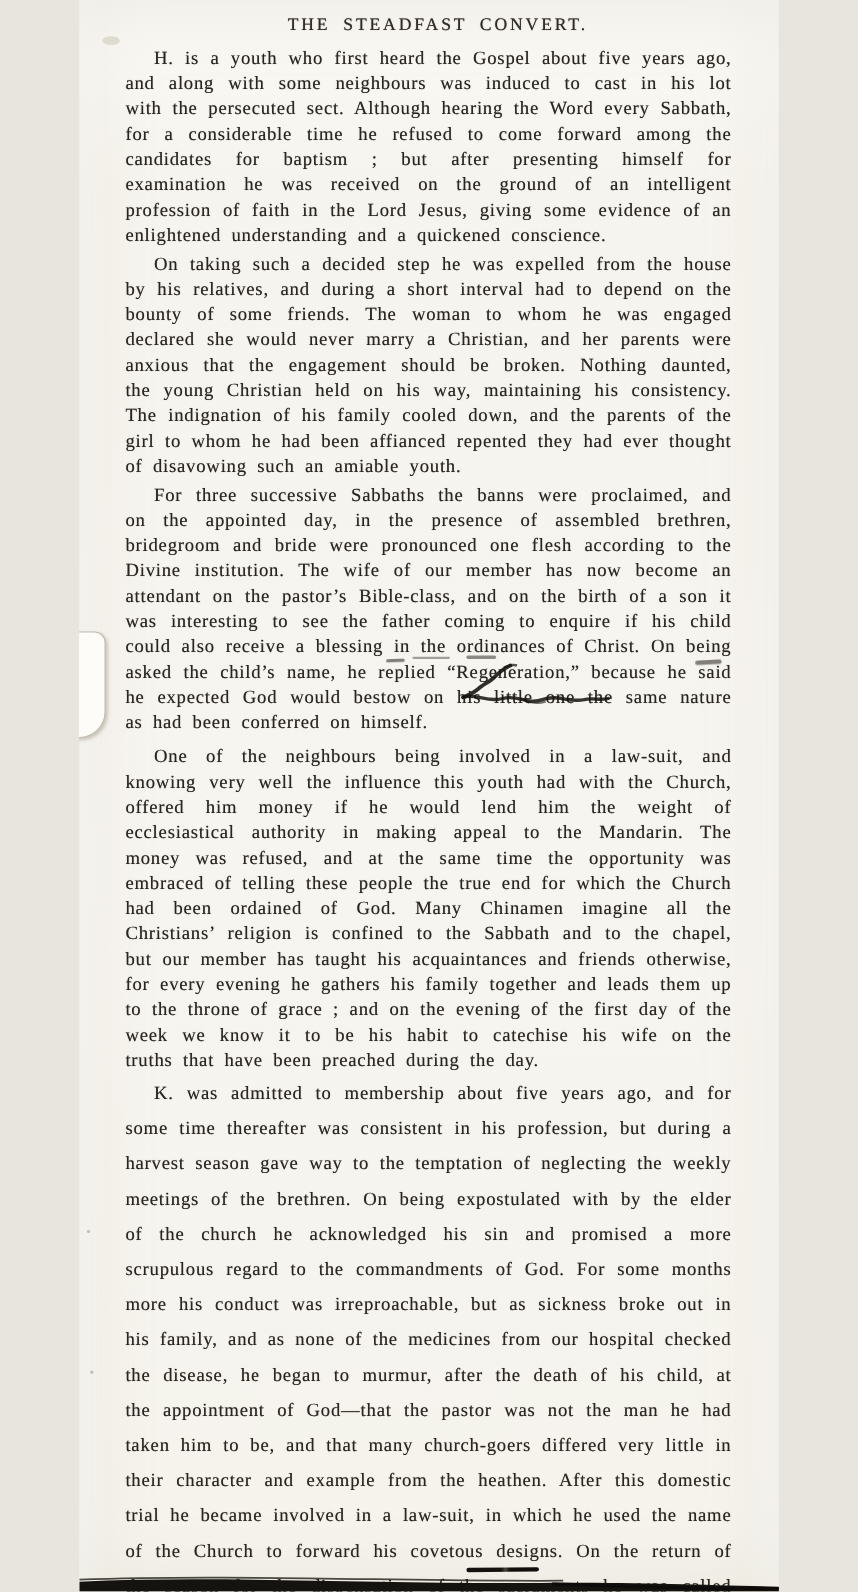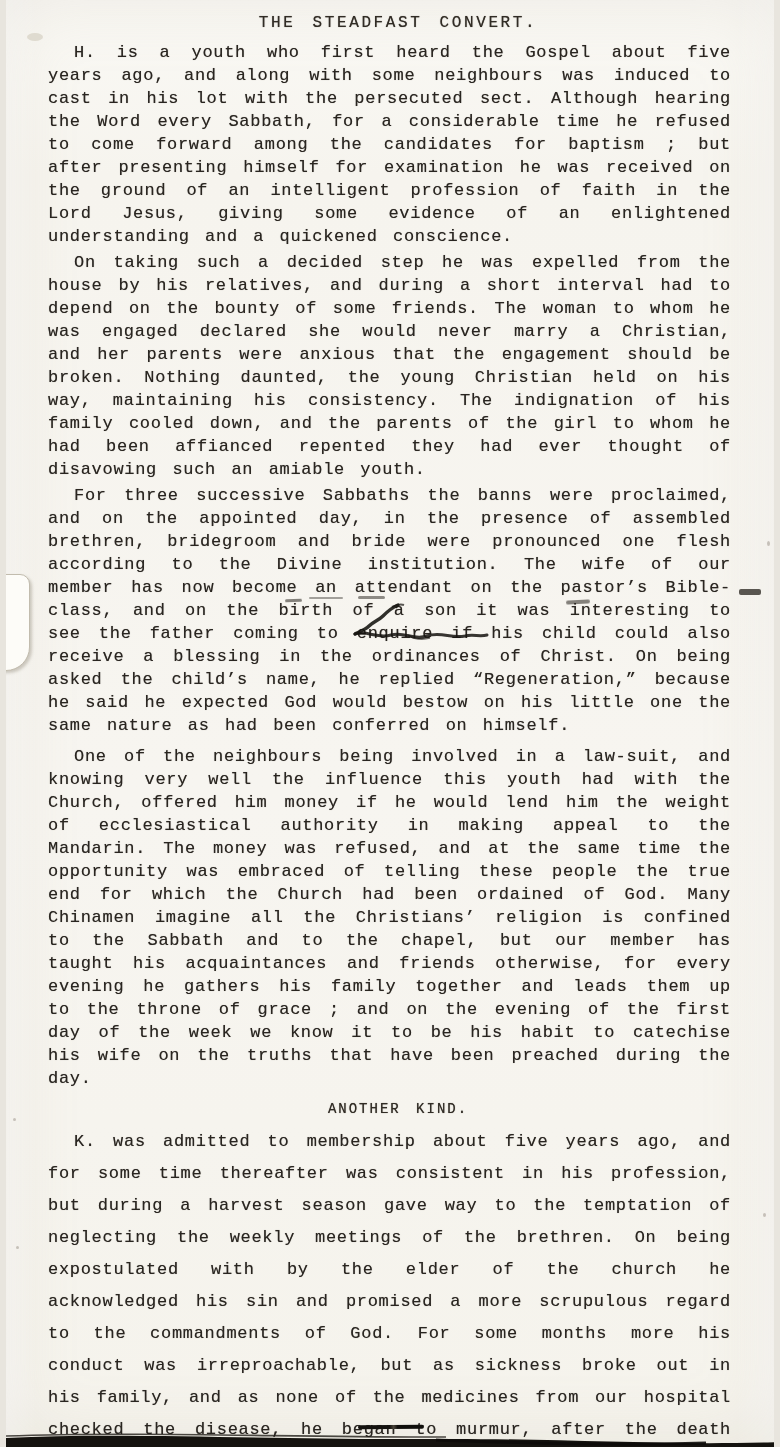--- a/index.html
+++ b/index.html
@@ -2,29 +2,29 @@
 <html><head>
 <meta charset="utf-8">
 <style>
   html, body {
     margin: 0;
     padding: 0;
     background: #e8e5de;
   }
   .scan {
     position: relative;
-    width: 768px;
+    width: 636px;
     height: 1447px;
     margin: 0 auto;
     background:
       linear-gradient(90deg, rgba(255,255,255,.55) 0%, rgba(255,255,255,0) 4%, rgba(255,255,255,0) 95%, rgba(255,255,255,.5) 100%),
       linear-gradient(180deg, #faf9f5 0%, #f6f4ee 12%, #f7f5f0 55%, #f5f3ec 100%);
     box-shadow: inset 0 0 70px rgba(186,178,160,0.22);
     overflow: hidden;
-    font-family: Liberation Mono, monospace;
+    font-family: Liberation Serif, serif;
   }
   .content {
     position: absolute;
     left: 42px;
     right: 26px;
     top: 14px;
     color: #2a2620;
   }
   .sec-heading {
     font-size: 16px;
@@ -131,21 +131,20 @@
       <p class="body-para">H. is a youth who first heard the Gospel about five years ago, and along with some neighbours was induced to cast in his lot with the persecuted sect.  Although hearing the Word every Sabbath, for a considerable time he refused to come forward among the candidates for baptism ; but after presenting himself for examination he was received on the ground of an intelligent profession of faith in the Lord Jesus, giving some evidence of an enlightened understanding and a quickened conscience.</p>
 
       <p class="body-para">On taking such a decided step he was expelled from the house by his relatives, and during a short interval had to depend on the bounty of some friends.  The woman to whom he was engaged declared she would never marry a Christian, and her parents were anxious that the engagement should be broken.  Nothing daunted, the young Christian held on his way, maintaining his consistency.  The indignation of his family cooled down, and the parents of the girl to whom he had been affianced repented they had ever thought of disavowing such an amiable youth.</p>
 
       <p class="body-para">For three successive Sabbaths the banns were proclaimed, and on the appointed day, in the presence of assembled brethren, bridegroom and bride were pronounced one flesh according to the Divine institution.  The wife of our member has now become an attendant on the pastor’s Bible-class, and on the birth of a son it was interesting to see the father coming to enquire if his child could also receive a blessing in the ordinances of Christ.  On being asked the child’s name, he replied “Regeneration,” because he said he expected God would bestow on his little one the same nature as had been conferred on himself.</p>
 
       <p class="body-para gap-before">One of the neighbours being involved in a law-suit, and knowing very well the influence this youth had with the Church, offered him money if he would lend him the weight of ecclesiastical authority in making appeal to the Mandarin.  The money was refused, and at the same time the opportunity was embraced of telling these people the true end for which the Church had been ordained of God.  Many Chinamen imagine all the Christians’ religion is confined to the Sabbath and to the chapel, but our member has taught his acquaintances and friends otherwise, for every evening he gathers his family together and leads them up to the throne of grace ; and on the evening of the first day of the week we know it to be his habit to catechise his wife on the truths that have been preached during the day.</p>
     </div>
 
     <div class="section-2">
-      <h2 class="sec-heading minor">ANOTHER KIND.</h2>
 
       <p class="body-para">K. was admitted to membership about five years ago, and for some time thereafter was consistent in his profession, but during a harvest season gave way to the temptation of neglecting the weekly meetings of the brethren.  On being expostulated with by the elder of the church he acknowledged his sin and promised a more scrupulous regard to the commandments of God.  For some months more his conduct was irreproachable, but as sickness broke out in his family, and as none of the medicines from our hospital checked the disease, he began to murmur, after the death of his child, at the appointment of God—that the pastor was not the man he had taken him to be, and that many church-goers differed very little in their character and example from the heathen.  After this domestic trial he became involved in a law-suit, in which he used the name of the Church to forward his covetous designs.  On the return of the season for the dispensation of the sacraments he was called before the session, who reminded him of broken vows and wasted opportunities, and earnestly entreated him to repent and forsake the path of backsliders.  After being suspended from our fellowship his course was watched with interest by those who were anxious about his salvation ; but as he gave no evidence of repentance, and continued to walk contrary to the truth, it was found necessary to excommunicate him.  Such a person rarely returns to the practice of the rites of his ancestral worship, for having come into contact with a purer faith his mind revolts from these follies ; and henceforward, expelled from the society of Christians, and not acknowledged by idolators, his unenviable position is regarded with mingled feelings of pity and contempt.</p>
     </div>
 
   </div>
 
   <div class="under-card"></div>
 
   <div class="smudge s1"></div>
   <div class="smudge s2"></div>

